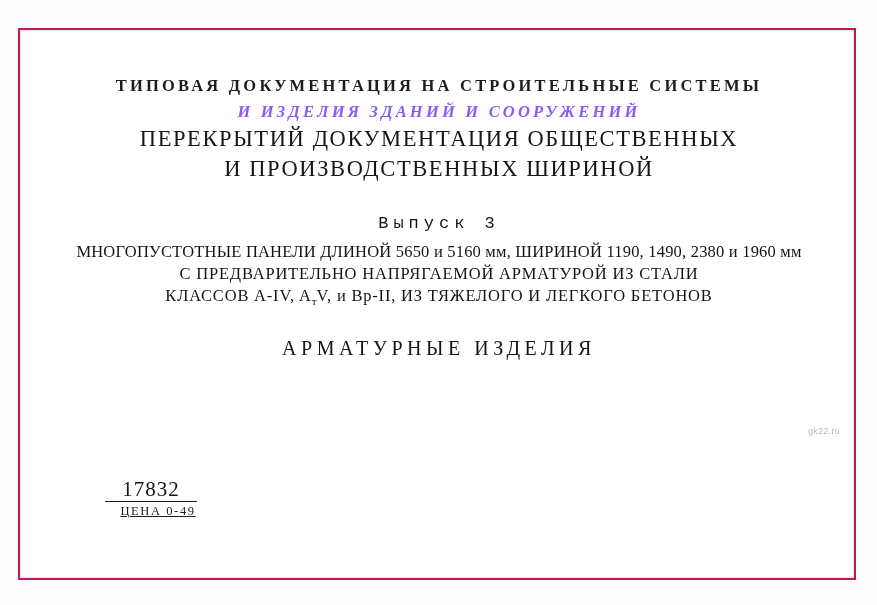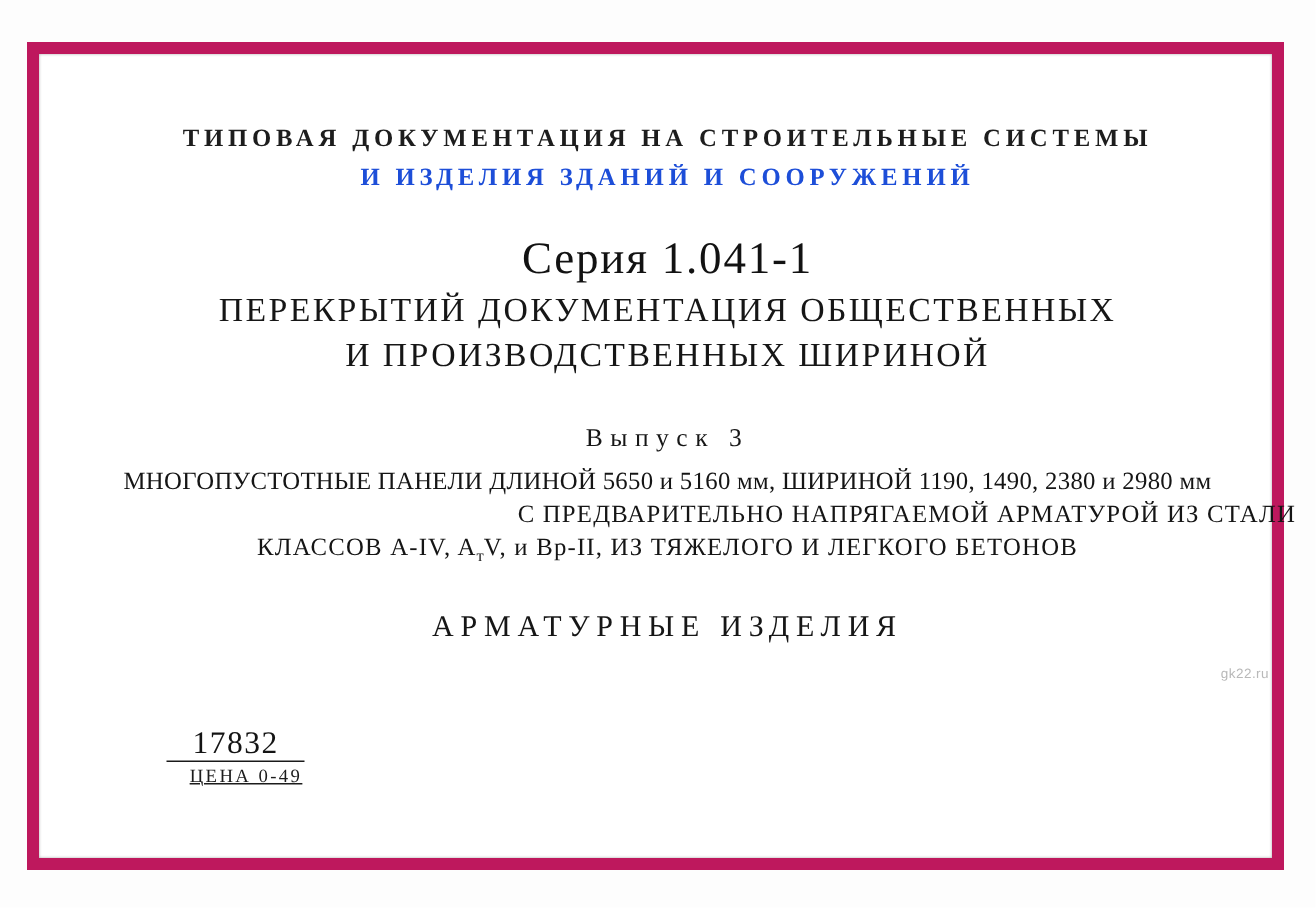--- a/index.html
+++ b/index.html
@@ -22,21 +22,21 @@
     background: #fdfdfd;
   }
 
   
   #frame {
     position: absolute;
     left: 18px;
     top: 28px;
     width: 838px;
     height: 552px;
-    border: 8px solid #be185d;
+    border: 2px solid #be185d;
     background: #ffffff;
     box-sizing: border-box;
   }
   #frame-inner-shadow {
     position: absolute;
     left: 0;
     top: 0;
     right: 0;
     bottom: 0;
     box-shadow: inset 0 0 2px rgba(0,0,0,0.35);
@@ -67,21 +67,22 @@
     font-size: 16.5px;
     letter-spacing: 3.2px;
     font-weight: 600;
     color: #1d1d1d;
   }
   .head2 {
     margin-top: 6px;
     font-size: 16.5px;
     letter-spacing: 3.2px;
     font-weight: 600;
-    color: #1d4ed8;
+    color: #8b5cf6;
+    font-style: italic;
   }
 
   
   .series {
     margin-top: 28px;
     font-size: 30px;
     letter-spacing: 1.2px;
     font-weight: 500;
     color: #121212;
   }
@@ -109,34 +110,34 @@
     color: #161616;
   }
 
   
   .issue {
     margin-top: 32px;
     font-size: 17px;
     letter-spacing: 5px;
     font-weight: 500;
     color: #161616;
+    font-family: Liberation Mono, monospace;
   }
 
   .desc1 {
     margin-top: 9px;
     font-size: 16.5px;
     letter-spacing: 0.2px;
     color: #151515;
   }
   .desc2 {
     margin-top: 2px;
     font-size: 16.5px;
     letter-spacing: 0.8px;
     color: #151515;
-    text-align: right;
   }
   .desc3 {
     margin-top: 2px;
     font-size: 16.5px;
     letter-spacing: 0.8px;
     color: #151515;
   }
   .sub {
     font-size: 11px;
     vertical-align: sub;
@@ -178,51 +179,50 @@
     color: #1c1c1c;
     display: block;
     margin-left: 14px;
     text-decoration: underline;
   }
 
   
   .watermark {
     position: absolute;
     right: 18px;
-    top: 408px;
+    top: 396px;
     font-family: "Liberation Sans", sans-serif;
     font-size: 9px;
     color: #b9b9b9;
     letter-spacing: 0.3px;
   }
 </style>
 </head>
 <body>
 
 <div id="page">
 
   <div id="frame">
     <div id="frame-inner-shadow"></div>
 
     <div class="content">
 
       <span class="line head1">ТИПОВАЯ ДОКУМЕНТАЦИЯ НА СТРОИТЕЛЬНЫЕ СИСТЕМЫ</span>
 
       <span class="line head2">И ИЗДЕЛИЯ ЗДАНИЙ И СООРУЖЕНИЙ</span>
 
-      <span class="line series">Серия 1.041-1</span>
 
 
       <span class="line title2">ПЕРЕКРЫТИЙ ДОКУМЕНТАЦИЯ ОБЩЕСТВЕННЫХ</span>
 
       <span class="line title3">И ПРОИЗВОДСТВЕННЫХ ШИРИНОЙ</span>
 
       <span class="line issue">Выпуск 3</span>
 
-      <span class="line desc1">МНОГОПУСТОТНЫЕ ПАНЕЛИ ДЛИНОЙ 5650 и 5160 мм, ШИРИНОЙ 1190, 1490, 2380 и 2980 мм</span>
+      <span class="line desc1">МНОГОПУСТОТНЫЕ ПАНЕЛИ ДЛИНОЙ 5650 и 5160 мм, ШИРИНОЙ 1190, 1490, 2380 и 1960 мм</span>
 
       <span class="line desc2">С ПРЕДВАРИТЕЛЬНО НАПРЯГАЕМОЙ АРМАТУРОЙ ИЗ СТАЛИ</span>
 
       <span class="line desc3"><span>КЛАССОВ A-IV, A</span><span class="sub">т</span><span>V, и Вр-II, ИЗ ТЯЖЕЛОГО И ЛЕГКОГО БЕТОНОВ</span></span>
 
       <span class="line section">АРМАТУРНЫЕ ИЗДЕЛИЯ</span>
 
       <div class="code-block">
         <span class="code-number">17832</span>
         <span class="code-rule"></span>

